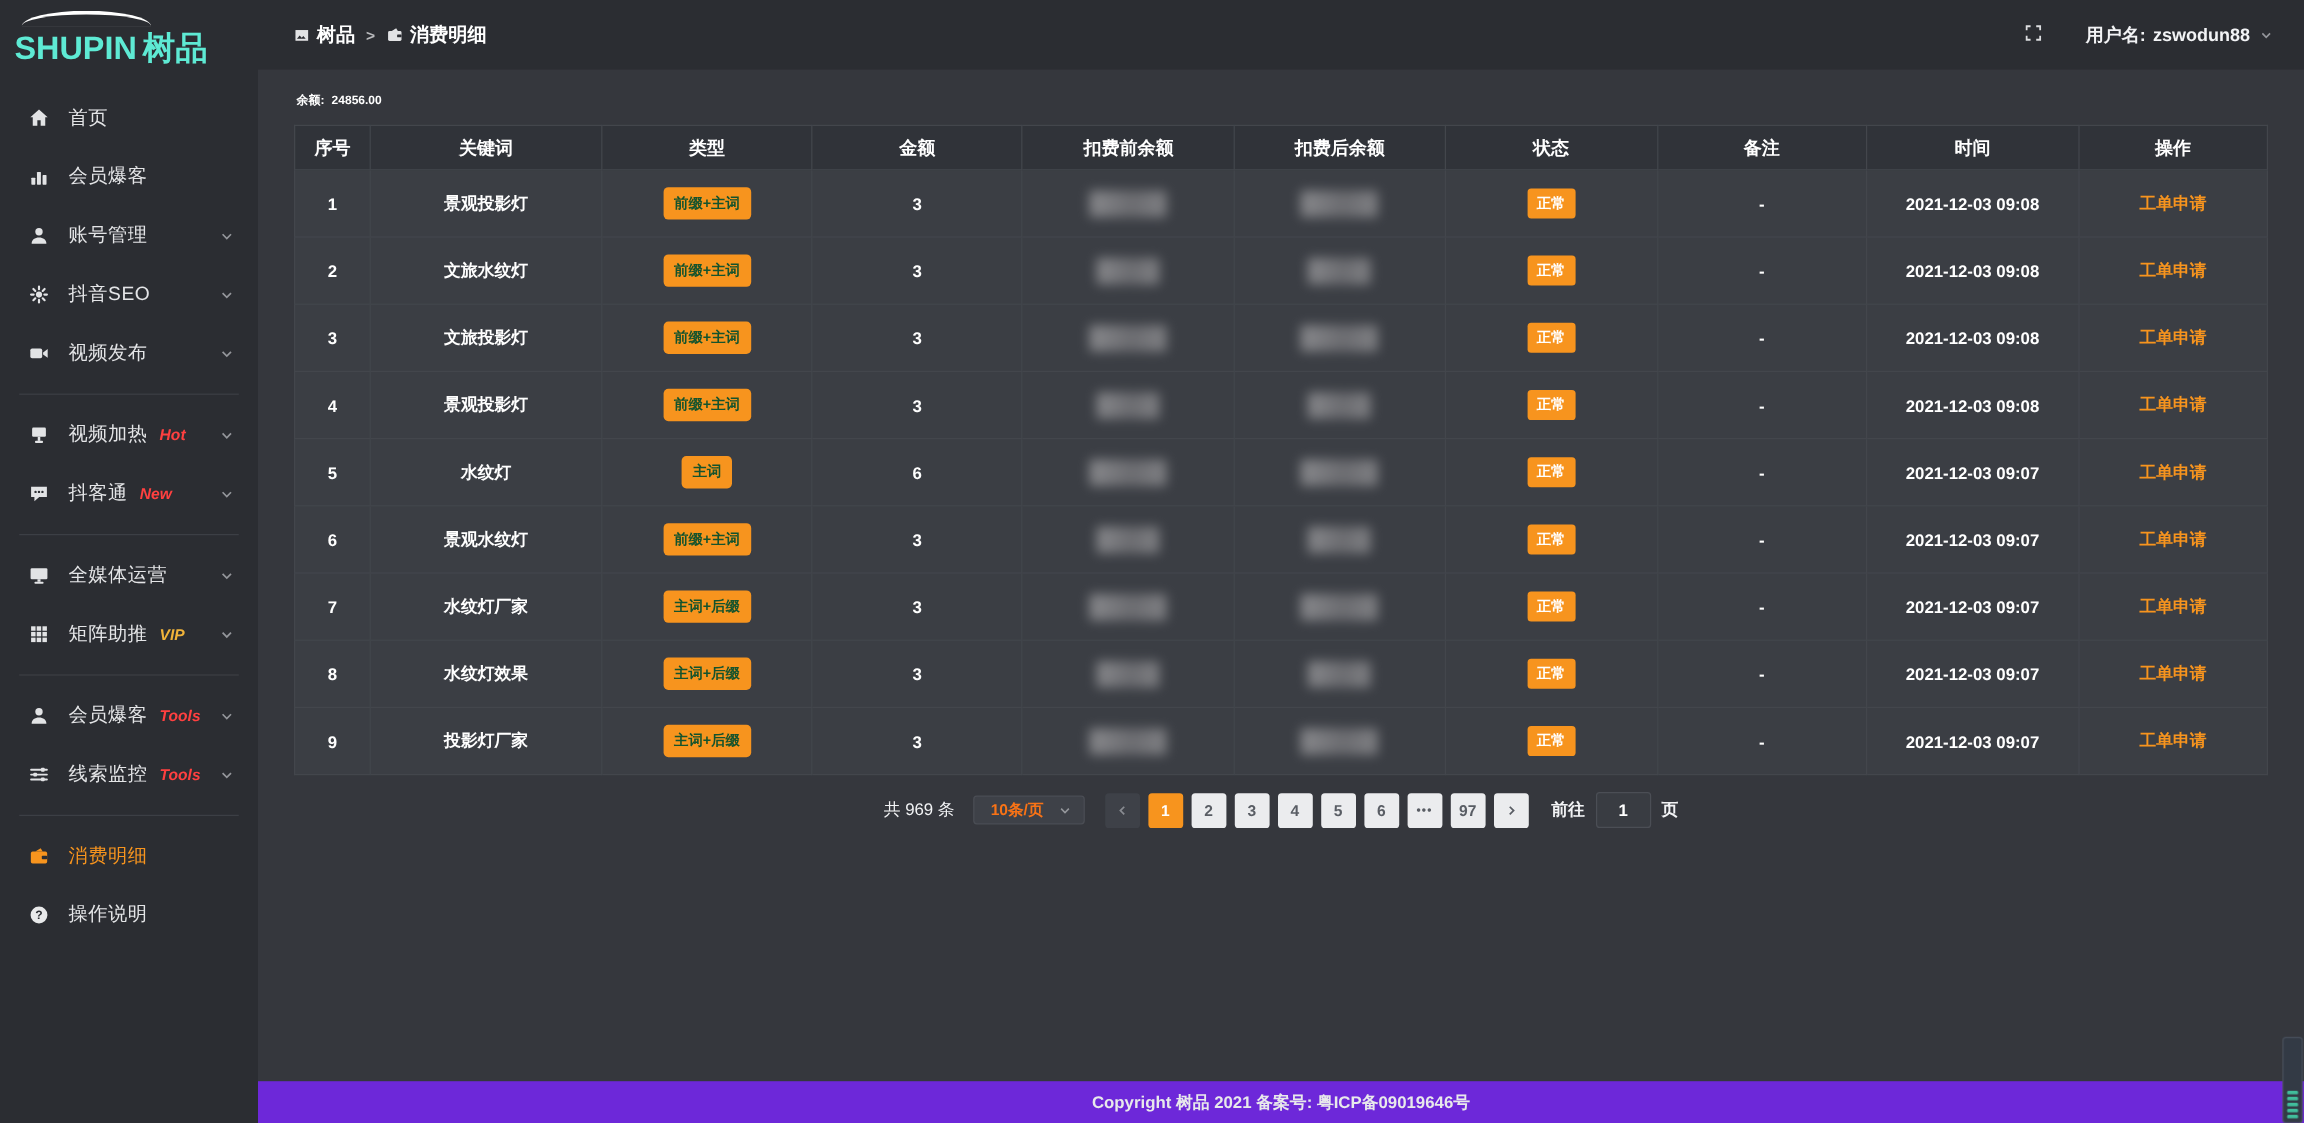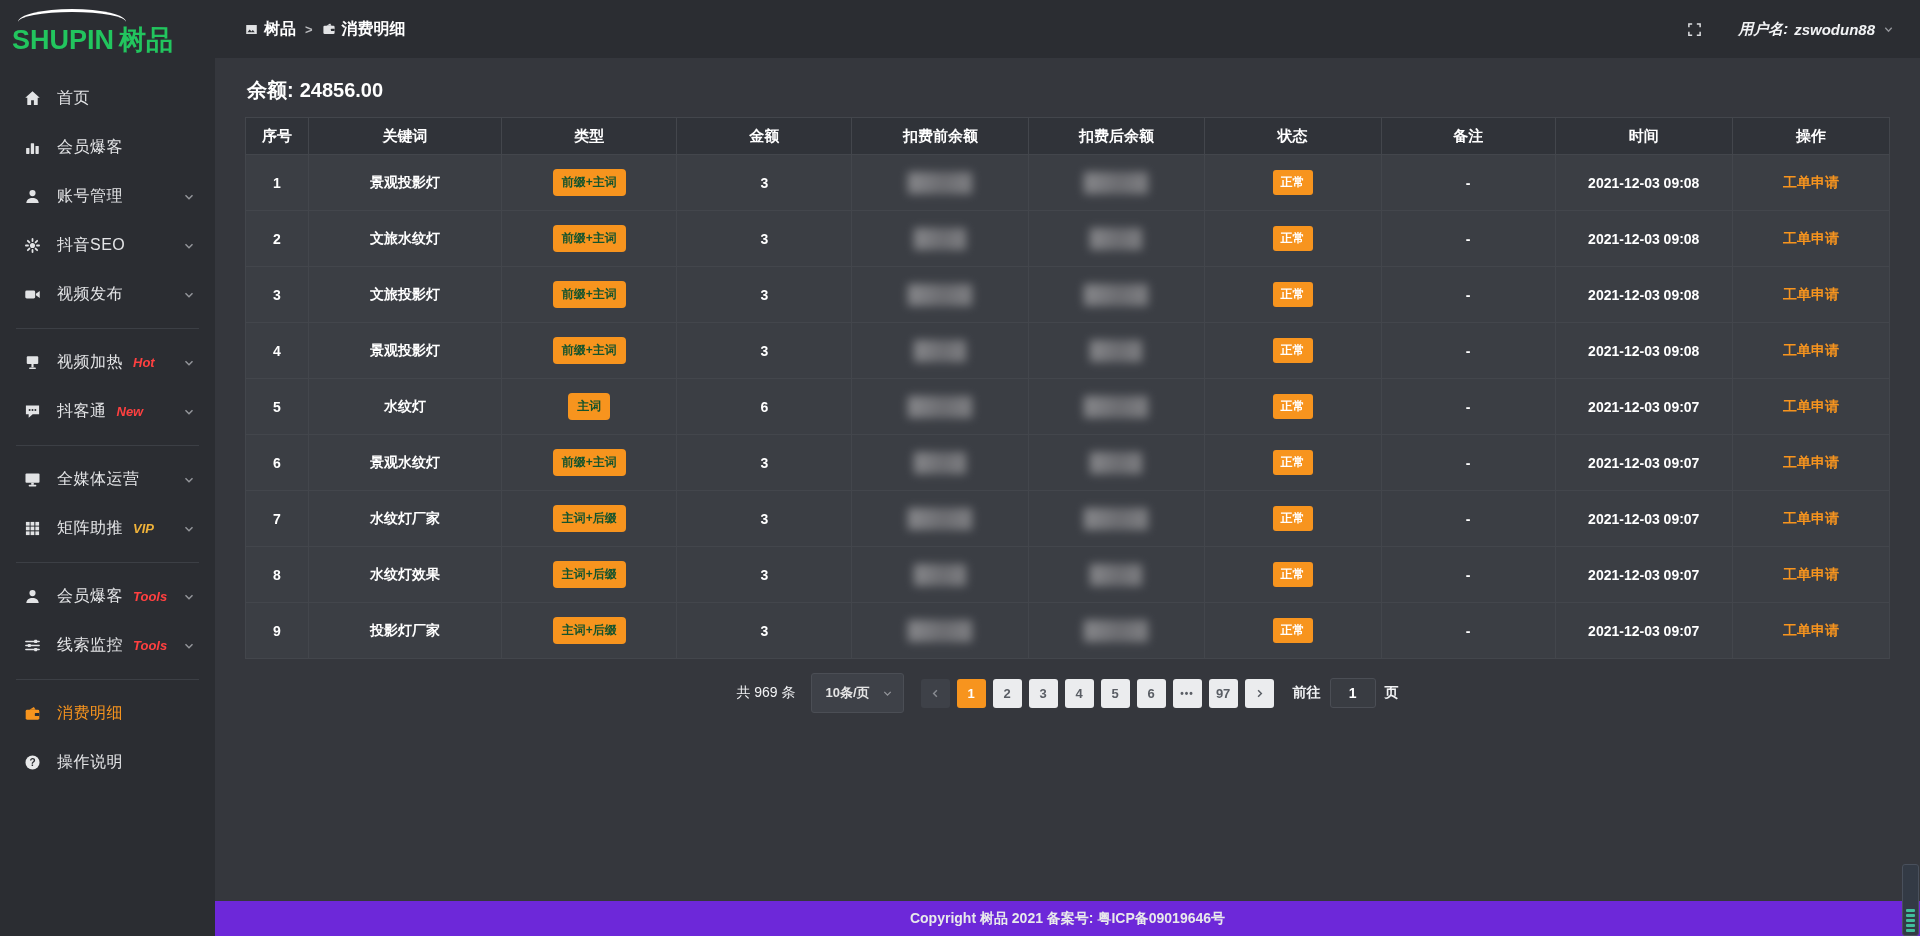--- a/index.html
+++ b/index.html
@@ -3,44 +3,44 @@
 <meta charset="utf-8">
 <style>
   * { margin:0; padding:0; box-sizing:border-box; }
   html,body { width:1920px; height:936px; overflow:hidden; }
   body { display:flex; font-family:"Liberation Sans","DejaVu Sans",sans-serif; background:#35373d; color:#fff; }
 
   
   .sidebar { width:215px; flex-shrink:0; background:#2b2d32; display:flex; flex-direction:column; }
   .logo { padding:9px 12px 2px 12px; }
   .logo-arc { width:108px; height:13px; border-top:3px solid #fff; border-radius:50%/100% 100% 0 0; margin:0 0 0 6px; }
-  .logo-text { font-size:27px; font-weight:800; letter-spacing:0px; white-space:nowrap; color:#22c55e; }
+  .logo-text { font-size:27px; font-weight:800; letter-spacing:0px; white-space:nowrap; color:#5eead4; }
   .logo-cn { margin-left:5px; }
   .menu { padding-top:14px; flex:1; }
   .menu-item { display:flex; align-items:center; height:49px; padding:0 20px 0 24px; color:#e4e5e7; cursor:pointer; }
   .mi-icon { width:20px; height:17px; display:flex; align-items:center; color:#e2e3e5; flex-shrink:0; }
   .mi-label { margin-left:13px; font-size:16px; letter-spacing:0.5px; }
   .mi-badge { margin-left:10px; font-style:italic; font-weight:bold; font-size:13px; }
   .mi-chevron { margin-left:auto; color:#94969b; display:flex; }
   .menu-item.active, .menu-item.active .mi-icon { color:#f7941e; }
   .menu-divider { height:1px; background:#3c3f45; margin:9px 16px; }
 
   
   .content { flex:1; min-width:0; display:flex; flex-direction:column; }
   .topbar { height:58px; flex-shrink:0; background:#2b2d32; display:flex; align-items:center; padding:0 26px 0 30px; }
   .breadcrumb { display:flex; align-items:center; gap:9px; font-size:16px; font-weight:600; color:#fff; }
   .crumb { display:flex; align-items:center; gap:6px; cursor:pointer; }
   .crumb-sep { color:#b9babd; font-size:13px; font-weight:bold; }
-  .topbar-right { margin-left:auto; display:flex; align-items:center; gap:36px;font-style:italic; }
+  .topbar-right { margin-left:auto; display:flex; align-items:flex-start; gap:36px; }
   .fullscreen { display:flex; color:#dcdde0; cursor:pointer; }
   .user-box { display:flex; align-items:center; gap:6px; font-size:15px; font-weight:600; color:#f2f3f5; cursor:pointer; }
   .user-box .mi-chevron { margin-left:2px; }
 
   .main { flex:1; padding:0 30px; }
-  .balance { margin:19px 2px 13px; font-size:20px; font-weight:bold; color:#fff; }
+  .balance { margin:19px 2px 13px; font-size:10px; font-weight:bold; color:#fff; }
   .balance b { margin-left:6px; }
 
   
   table { width:100%; border-collapse:collapse; table-layout:fixed; background:#3b3e44; }
   th { height:37px; background:#303339; font-size:15px; font-weight:bold; color:#fff;
        border:1px solid #43464c; text-align:center; }
   td { height:56px; border:1px solid #43464c; font-size:14px; font-weight:600; color:#fff; text-align:center; }
   .type-badge { display:inline-block; background:#f7941e; color:#14532d; font-size:12px; font-weight:bold;
                 padding:5px 9px; border-radius:4px; }
   .status-badge { display:inline-block; background:#f7941e; color:#fff; font-size:12px; font-weight:bold;
@@ -48,22 +48,22 @@
   .action-link { color:#f7941e; cursor:pointer; font-weight:600; }
   .blur-block { width:64px; height:22px; margin:0 auto; border-radius:2px; opacity:.8;
                 background:linear-gradient(100deg,#9d9da0,#77777b 55%,#939396); filter:blur(5px); }
   tr:nth-child(even) .blur-block { width:52px; }
 
   
   .pagination { display:flex; align-items:center; justify-content:center; gap:7px; margin-top:14px;
                 font-size:14px; color:#f2f3f5; }
   .pg-total { margin-right:8px; font-size:14px; }
   .page-size { display:flex; align-items:center; gap:12px; background:#3e4148; border:1px solid #4b4e55;
-               border-radius:3px; height:40px; padding:0 10px 0 14px; font-size:13px; font-weight:600;
-               color:#e5e5e5; margin-right:10px; cursor:pointer; }
+               border-radius:3px; height:24px; padding:0 10px 0 14px; font-size:13px; font-weight:600;
+               color:#f97316; margin-right:10px; cursor:pointer; }
   .page-btn { min-width:29px; height:29px; padding:0 4px; border-radius:3px; background:#ebecee; color:#595d64;
               font-weight:bold; font-size:13px; display:flex; align-items:center; justify-content:center; cursor:pointer; }
   .page-btn.active { background:#f7941e; color:#fff; }
   .page-btn.prev { background:#3e4148; color:#888b91; }
   .page-btn.ellipsis { font-size:10px; letter-spacing:1px; }
   .goto { display:flex; align-items:center; gap:9px; margin-left:12px; font-weight:600; }
   .goto-input { width:46px; height:30px; background:#393c42; border:1px solid #4b4e55; border-radius:3px;
                 color:#fff; text-align:center; font-size:14px; font-weight:bold; outline:none;
                 font-family:inherit; }
 

